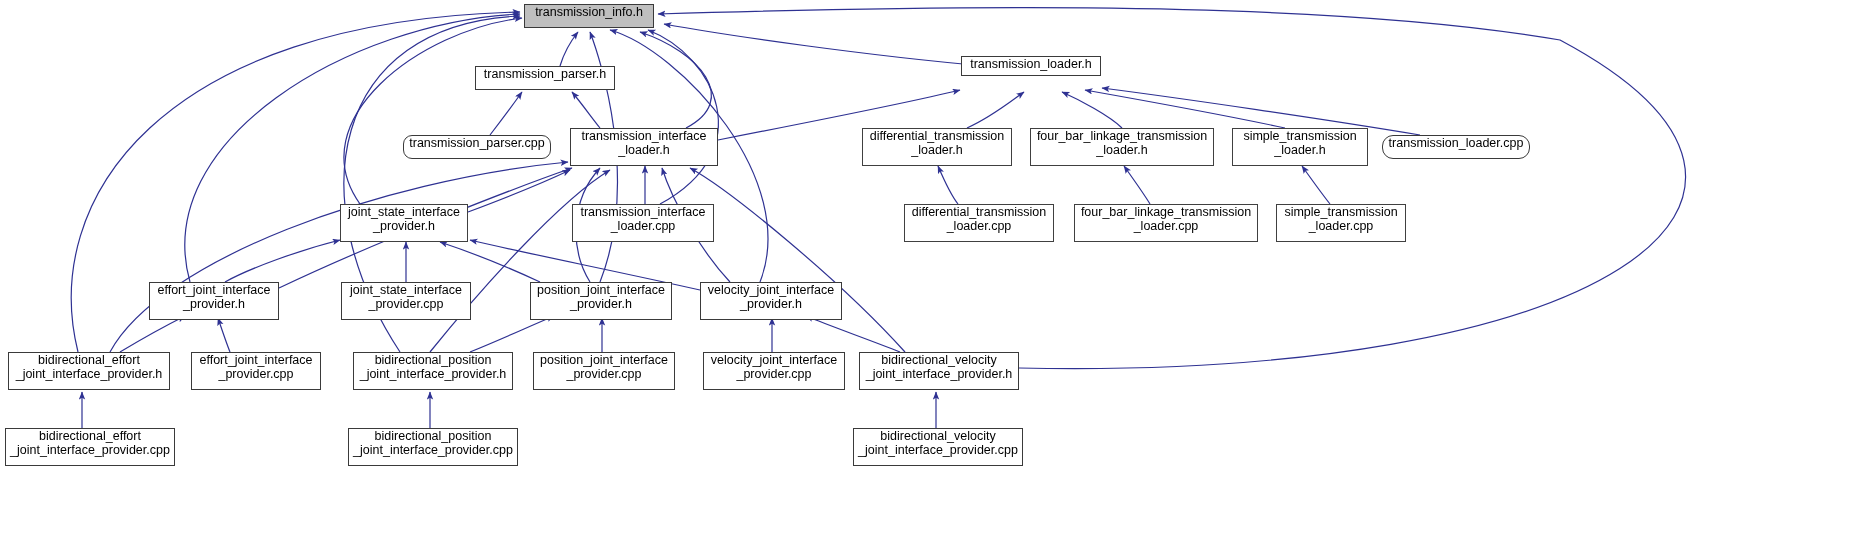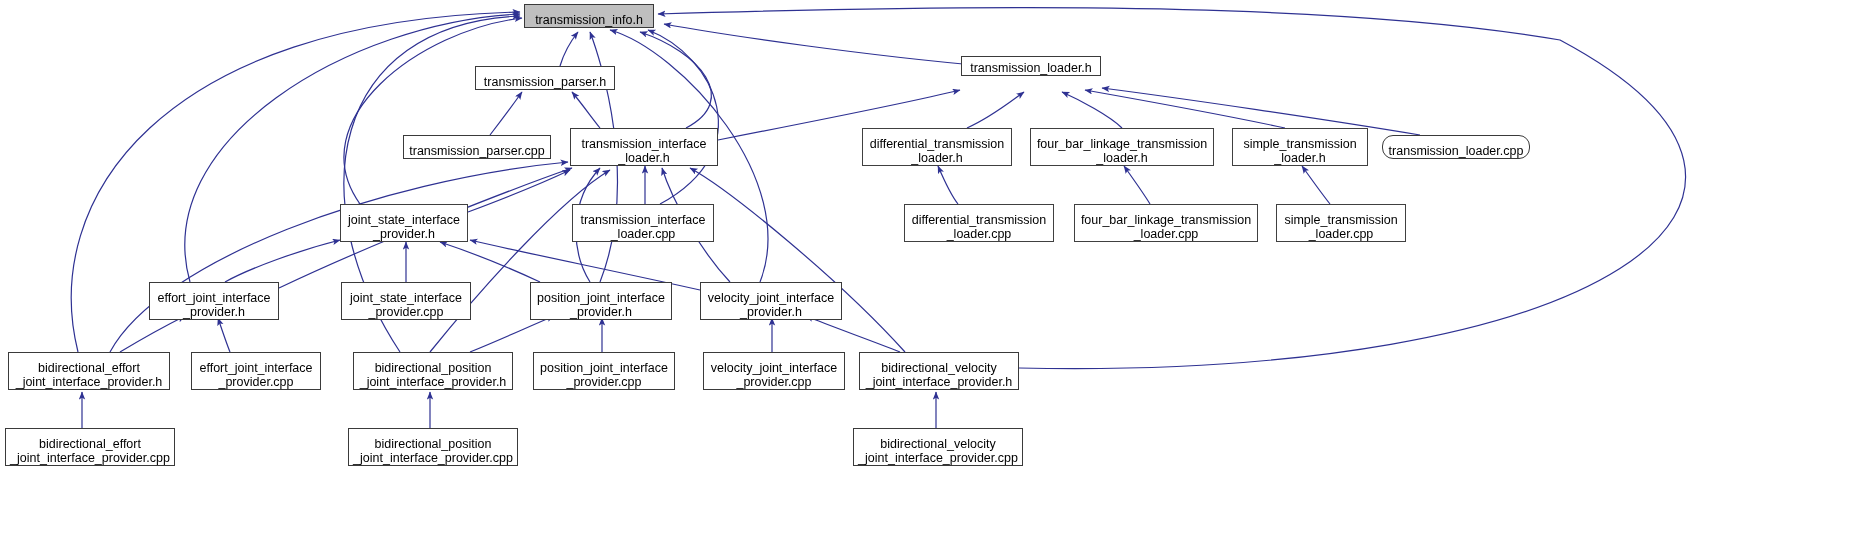--- a/index.html
+++ b/index.html
@@ -23,21 +23,21 @@
     left: 0;
     top: 0;
     width: 1867px;
     height: 559px;
     pointer-events: none;
   }
   .node {
     position: absolute;
     box-sizing: border-box;
     display: flex;
-    align-items: flex-end;
+    align-items: flex-start;
     justify-content: center;
     text-align: center;
     background: #ffffff;
     border: 1px solid #404040;
     color: #000000;
     font-size: 12.5px;
     line-height: 14px;
     letter-spacing: 0px;
     white-space: pre-line;
     z-index: 2;
@@ -108,21 +108,21 @@
         <path d="M 900,352 C 870,340 830,326 806,316" fill="none" stroke="#2e3192" stroke-width="1.2" marker-end="url(#arrowhead)"></path>
         <path d="M 82,428 C 82,418 82,404 82,392" fill="none" stroke="#2e3192" stroke-width="1.2" marker-end="url(#arrowhead)"></path>
         <path d="M 430,428 C 430,418 430,404 430,392" fill="none" stroke="#2e3192" stroke-width="1.2" marker-end="url(#arrowhead)"></path>
         <path d="M 936,428 C 936,418 936,404 936,392" fill="none" stroke="#2e3192" stroke-width="1.2" marker-end="url(#arrowhead)"></path>
       </g>
   </svg>
   <div id="node-layer">
       <div class="node root thick" style="left: 524px; top: 4px; width: 130px; height: 24px;"><span class="node-label">transmission_info.h</span></div>
       <div class="node thick" style="left: 475px; top: 66px; width: 140px; height: 24px;"><span class="node-label">transmission_parser.h</span></div>
       <div class="node thick" style="left: 961px; top: 56px; width: 140px; height: 20px;"><span class="node-label">transmission_loader.h</span></div>
-      <div class="node thick" style="left: 403px; top: 135px; width: 148px; height: 24px;"><span class="node-label">transmission_parser.cpp</span></div>
+      <div class="node thick" style="left: 403px; top: 135px; width: 148px; height: 24px; border-radius: 9px;"><span class="node-label">transmission_parser.cpp</span></div>
       <div class="node thick" style="left: 570px; top: 128px; width: 148px; height: 38px;"><span class="node-label">transmission_interface
 _loader.h</span></div>
       <div class="node" style="left: 862px; top: 128px; width: 150px; height: 38px;"><span class="node-label">differential_transmission
 _loader.h</span></div>
       <div class="node" style="left: 1030px; top: 128px; width: 184px; height: 38px;"><span class="node-label">four_bar_linkage_transmission
 _loader.h</span></div>
       <div class="node" style="left: 1232px; top: 128px; width: 136px; height: 38px;"><span class="node-label">simple_transmission
 _loader.h</span></div>
       <div class="node thick" style="left: 1382px; top: 135px; width: 148px; height: 24px; border-radius: 11px;"><span class="node-label">transmission_loader.cpp</span></div>
       <div class="node" style="left: 572px; top: 204px; width: 142px; height: 38px;"><span class="node-label">transmission_interface

